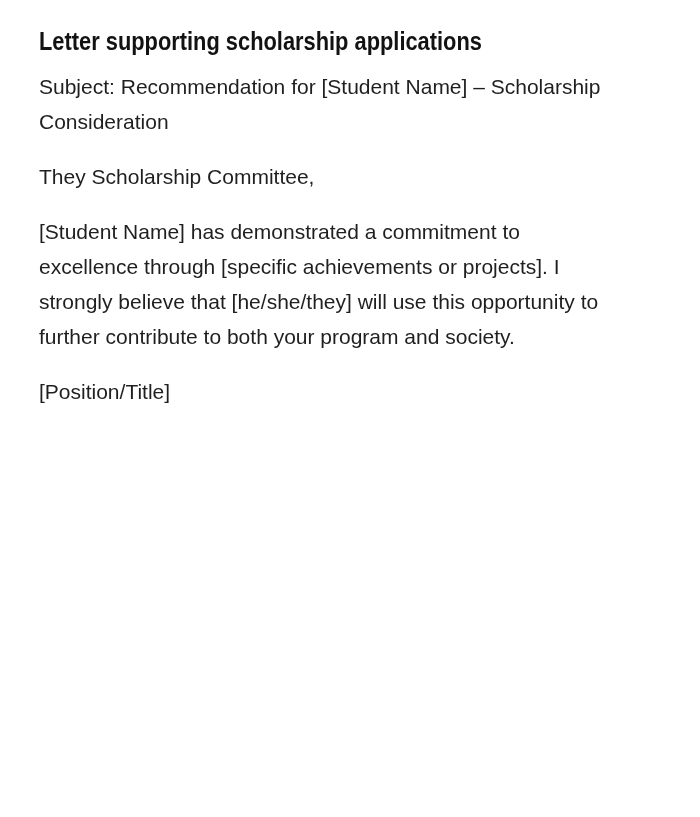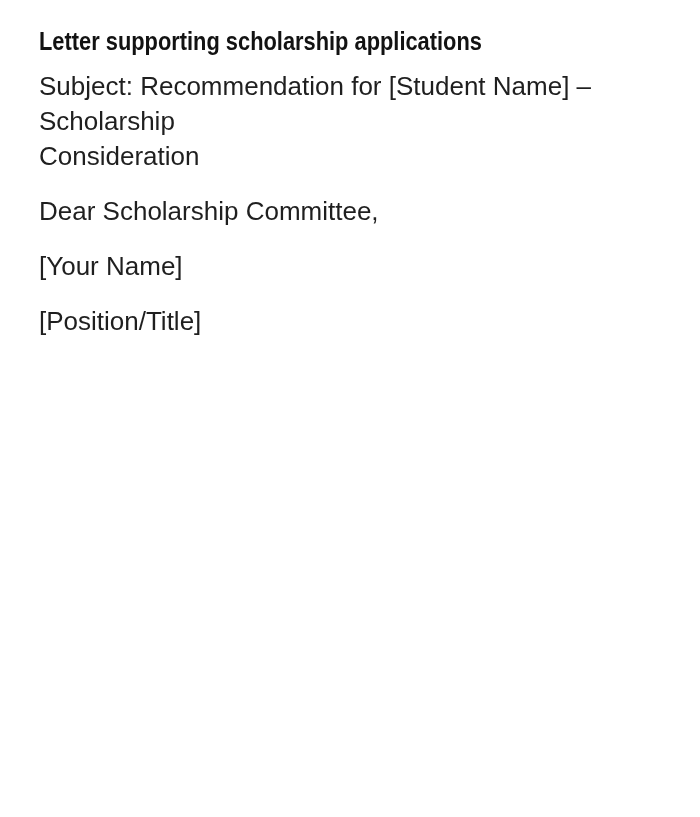--- a/index.html
+++ b/index.html
@@ -23,38 +23,41 @@
     font-size: 26px;
     line-height: 30px;
     font-weight: 700;
     color: #121212;
     white-space: nowrap;
     transform: scaleX(0.84);
     transform-origin: 0 50%;
   }
   .para {
     margin: 0 0 20px 0;
-    font-size: 26px;
+    font-size: 21px;
     line-height: 35px;
     font-weight: 400;
     color: #1f1f1f;
     white-space: pre-line;
   }
 </style>
 </head>
 <body>
 
 <main class="doc">
   <h1 class="doc-title">Letter supporting scholarship applications</h1>
 
   <p class="para">Subject: Recommendation for [Student Name] – Scholarship
 Consideration</p>
 
-  <p class="para">Dear Scholarship Committee,</p>
+  <p class="para">They Scholarship Committee,</p>
 
 
+  <p class="para">[Student Name] has demonstrated a commitment to
+excellence through [specific achievements or projects]. I
+strongly believe that [he/she/they] will use this opportunity to
+further contribute to both your program and society.</p>
 
 
-  <p class="para">[Your Name]</p>
 
   <p class="para">[Position/Title]</p>
 
 </main>
 
 </body></html>

